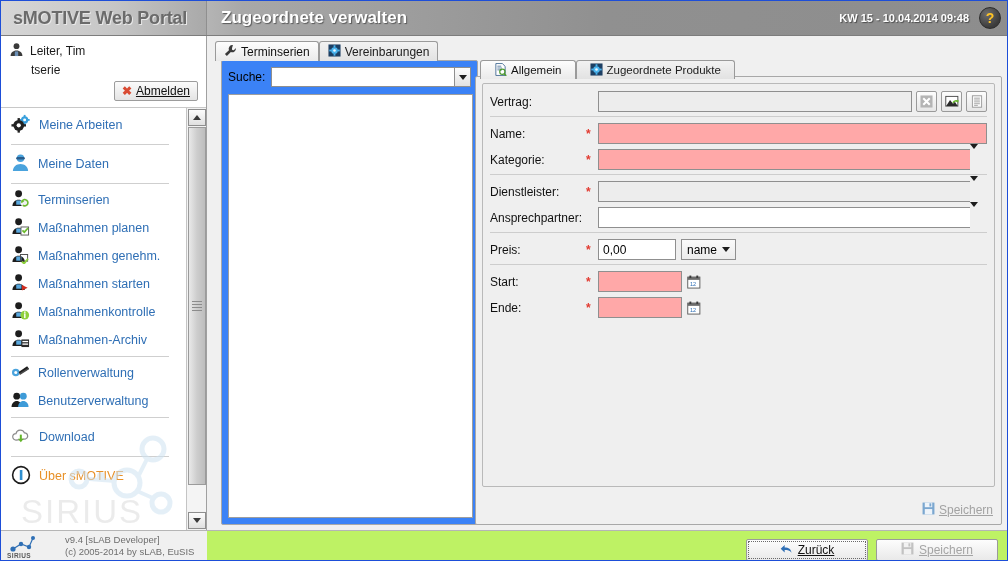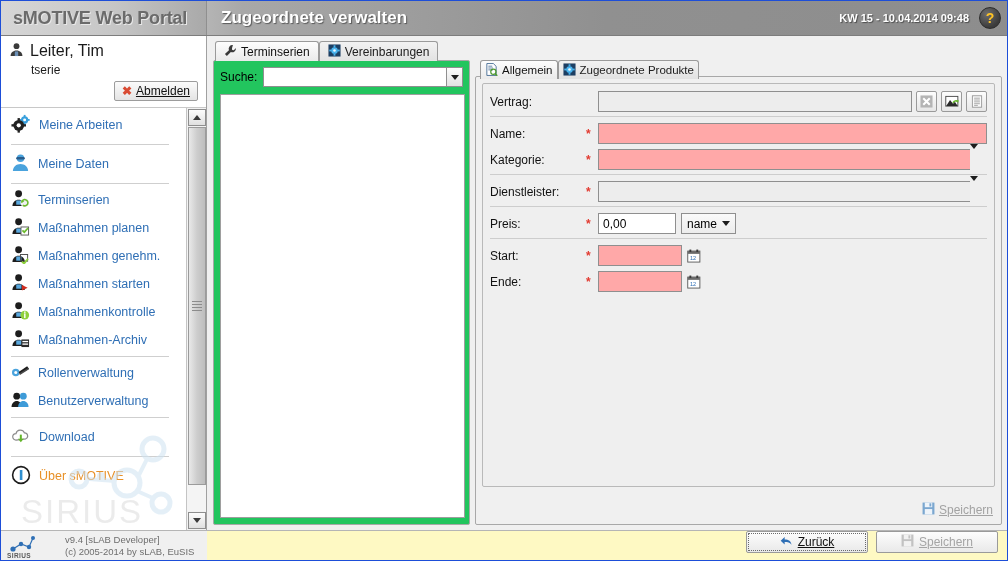--- a/index.html
+++ b/index.html
@@ -73,21 +73,21 @@
     border-right: 1px solid #a0a0a0;
     overflow: hidden;
   }
   #userbox {
     padding: 6px 8px 5px 8px;
     border-bottom: 1px solid #c8c8c8;
     background: #fff;
     height: 72px;
   }
   .user-row { display: flex; align-items: center; gap: 6px; }
-  .user-name { font-size: 16px; color: #1a1a1a; text-align: center; }
+  .user-name { font-size: 12px; color: #1a1a1a; text-align: center; }
   .user-login { font-size: 12px; color: #1a1a1a; margin: 3px 0 0 22px; }
   .logout-wrap { display: flex; justify-content: flex-end; margin-top: 4px; }
   .btn3d {
     display: inline-flex; align-items: center; gap: 4px;
     background: linear-gradient(to bottom, #fbfbfb, #e4e4e4);
     border: 1px solid #9c9c9c; border-radius: 2px;
     padding: 2px 7px; font-size: 12px; color: #101010;
     cursor: pointer;
   }
   .btn3d .u { text-decoration: underline; }
@@ -184,23 +184,23 @@
     cursor: pointer;
     position: relative; z-index: 2;
   }
   .tab.inactive {
     background: linear-gradient(to bottom, #f2f2f2, #e2e2e2);
     color: #202020;
   }
 
   
   #list-panel {
-    position: absolute; left: 6px; top: 24px;
+    position: absolute; left: 14px; top: 24px;
     width: 257px; height: 465px;
-    background: #22c55e;
+    background: #3b82f6;
     border: 1px solid #a8a8a8;
     border-radius: 2px;
   }
   .search-row {
     display: flex; align-items: center; gap: 6px;
     padding: 6px 6px 5px 6px;
   }
   .search-row label { font-size: 12px; }
   .combo {
     flex: 1; display: flex; align-items: stretch;
@@ -233,21 +233,21 @@
     position: absolute; left: 268px; top: 40px;
     width: 527px; height: 449px;
     background: #f0f0f0;
     border: 1px solid #a8a8a8;
     border-radius: 2px;
   }
   #inner-tabs {
     position: absolute; left: 4px; top: -17px;
     display: flex; align-items: flex-end; height: 19px;
   }
-  .tab.small { height: 19px; font-size: 11.5px; padding: 0 4px; text-align: center; }
+  .tab.small { height: 19px; font-size: 11.5px; padding: 0 13px; text-align: center; }
 
   #form-area {
     position: absolute; left: 6px; top: 6px;
     width: 513px; height: 404px;
     background: #efefef;
     border: 1px solid #b9b9b9;
     border-radius: 2px;
     padding: 6px 7px 0 7px;
   }
   .frow { display: flex; align-items: center; height: 23px; margin-bottom: 3px; }
@@ -302,23 +302,23 @@
     display: flex; align-items: center; gap: 4px;
     font-size: 12px; color: #a3a3a3;
     cursor: default;
   }
   #panel-save .u { text-decoration: underline; }
 
   
   #bottombar {
     position: absolute; left: 206px; top: 529px;
     width: 801px; height: 31px;
-    background: #fef9c3;
+    background: #bef264;
     border-top: 1px solid #b5b5b5;
-    display: flex; align-items: flex-start; justify-content: flex-end;
+    display: flex; align-items: flex-end; justify-content: flex-end;
     gap: 8px; padding-right: 10px;
   }
   .bigbtn {
     min-width: 122px; height: 22px;
     display: flex; align-items: center; justify-content: center; gap: 5px;
     border: 1px solid #9a9a9a; border-radius: 2px;
     background: linear-gradient(to bottom, #fdfdfd, #e9e9e9);
     font-size: 12px; color: #111; cursor: pointer;
   }
   .bigbtn.focus { outline: 1px dotted #6a6a6a; outline-offset: -3px; }
@@ -714,20 +714,28 @@
 
         <div class="frow">
           <span class="flabel">Dienstleister:</span>
           <span class="fstar">*</span>
           <div class="sel" style="flex:1;min-width:0;">
             <input class="grey" type="text" value="" style="">
             <div class="arrowbtn"><span class="tri"></span></div>
           </div>
         </div>
 
+        <div class="frow">
+          <span class="flabel">Ansprechpartner:</span>
+          <span class="fstar"></span>
+          <div class="sel" style="flex:1;min-width:0;">
+            <input type="text" value="" style="">
+            <div class="arrowbtn"><span class="tri"></span></div>
+          </div>
+        </div>
 
         <div class="hrline"></div>
 
         <div class="frow">
           <span class="flabel">Preis:</span>
           <span class="fstar">*</span>
           <input class="txt" style="width: 78px;" type="text" value="0,00">
           <div class="minisel">
             <span>name</span>
             <span class="tri"></span>

